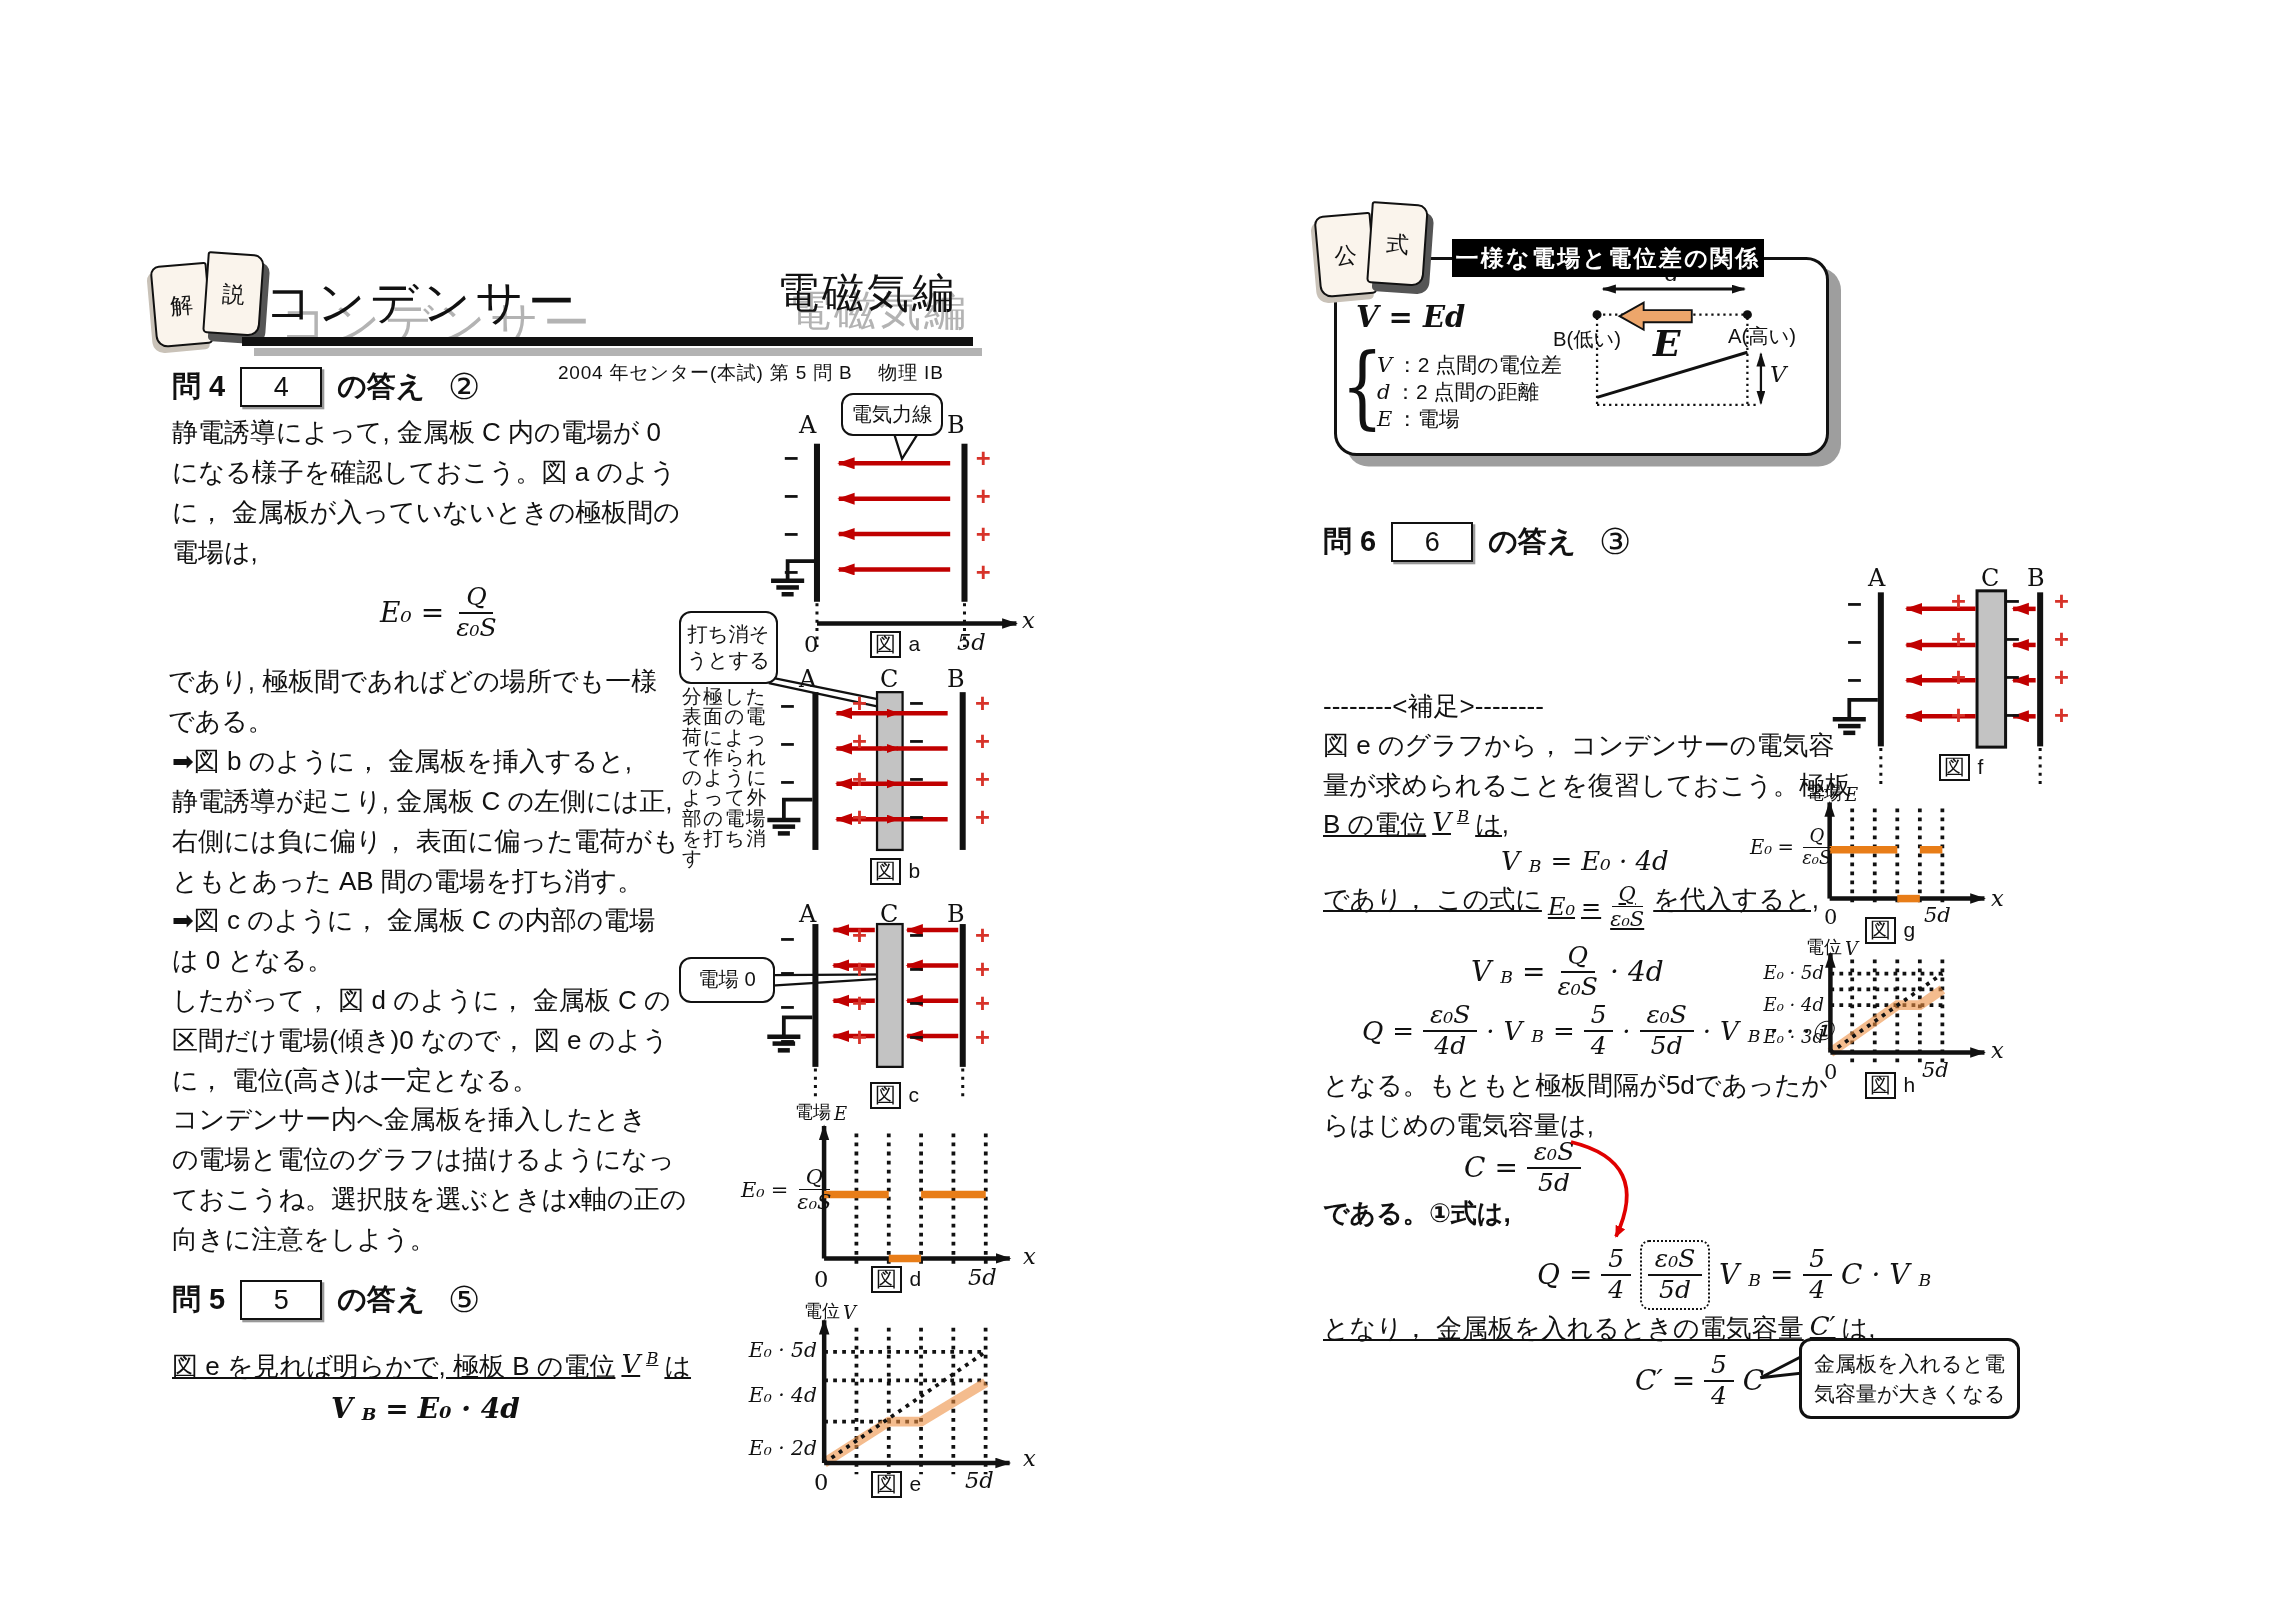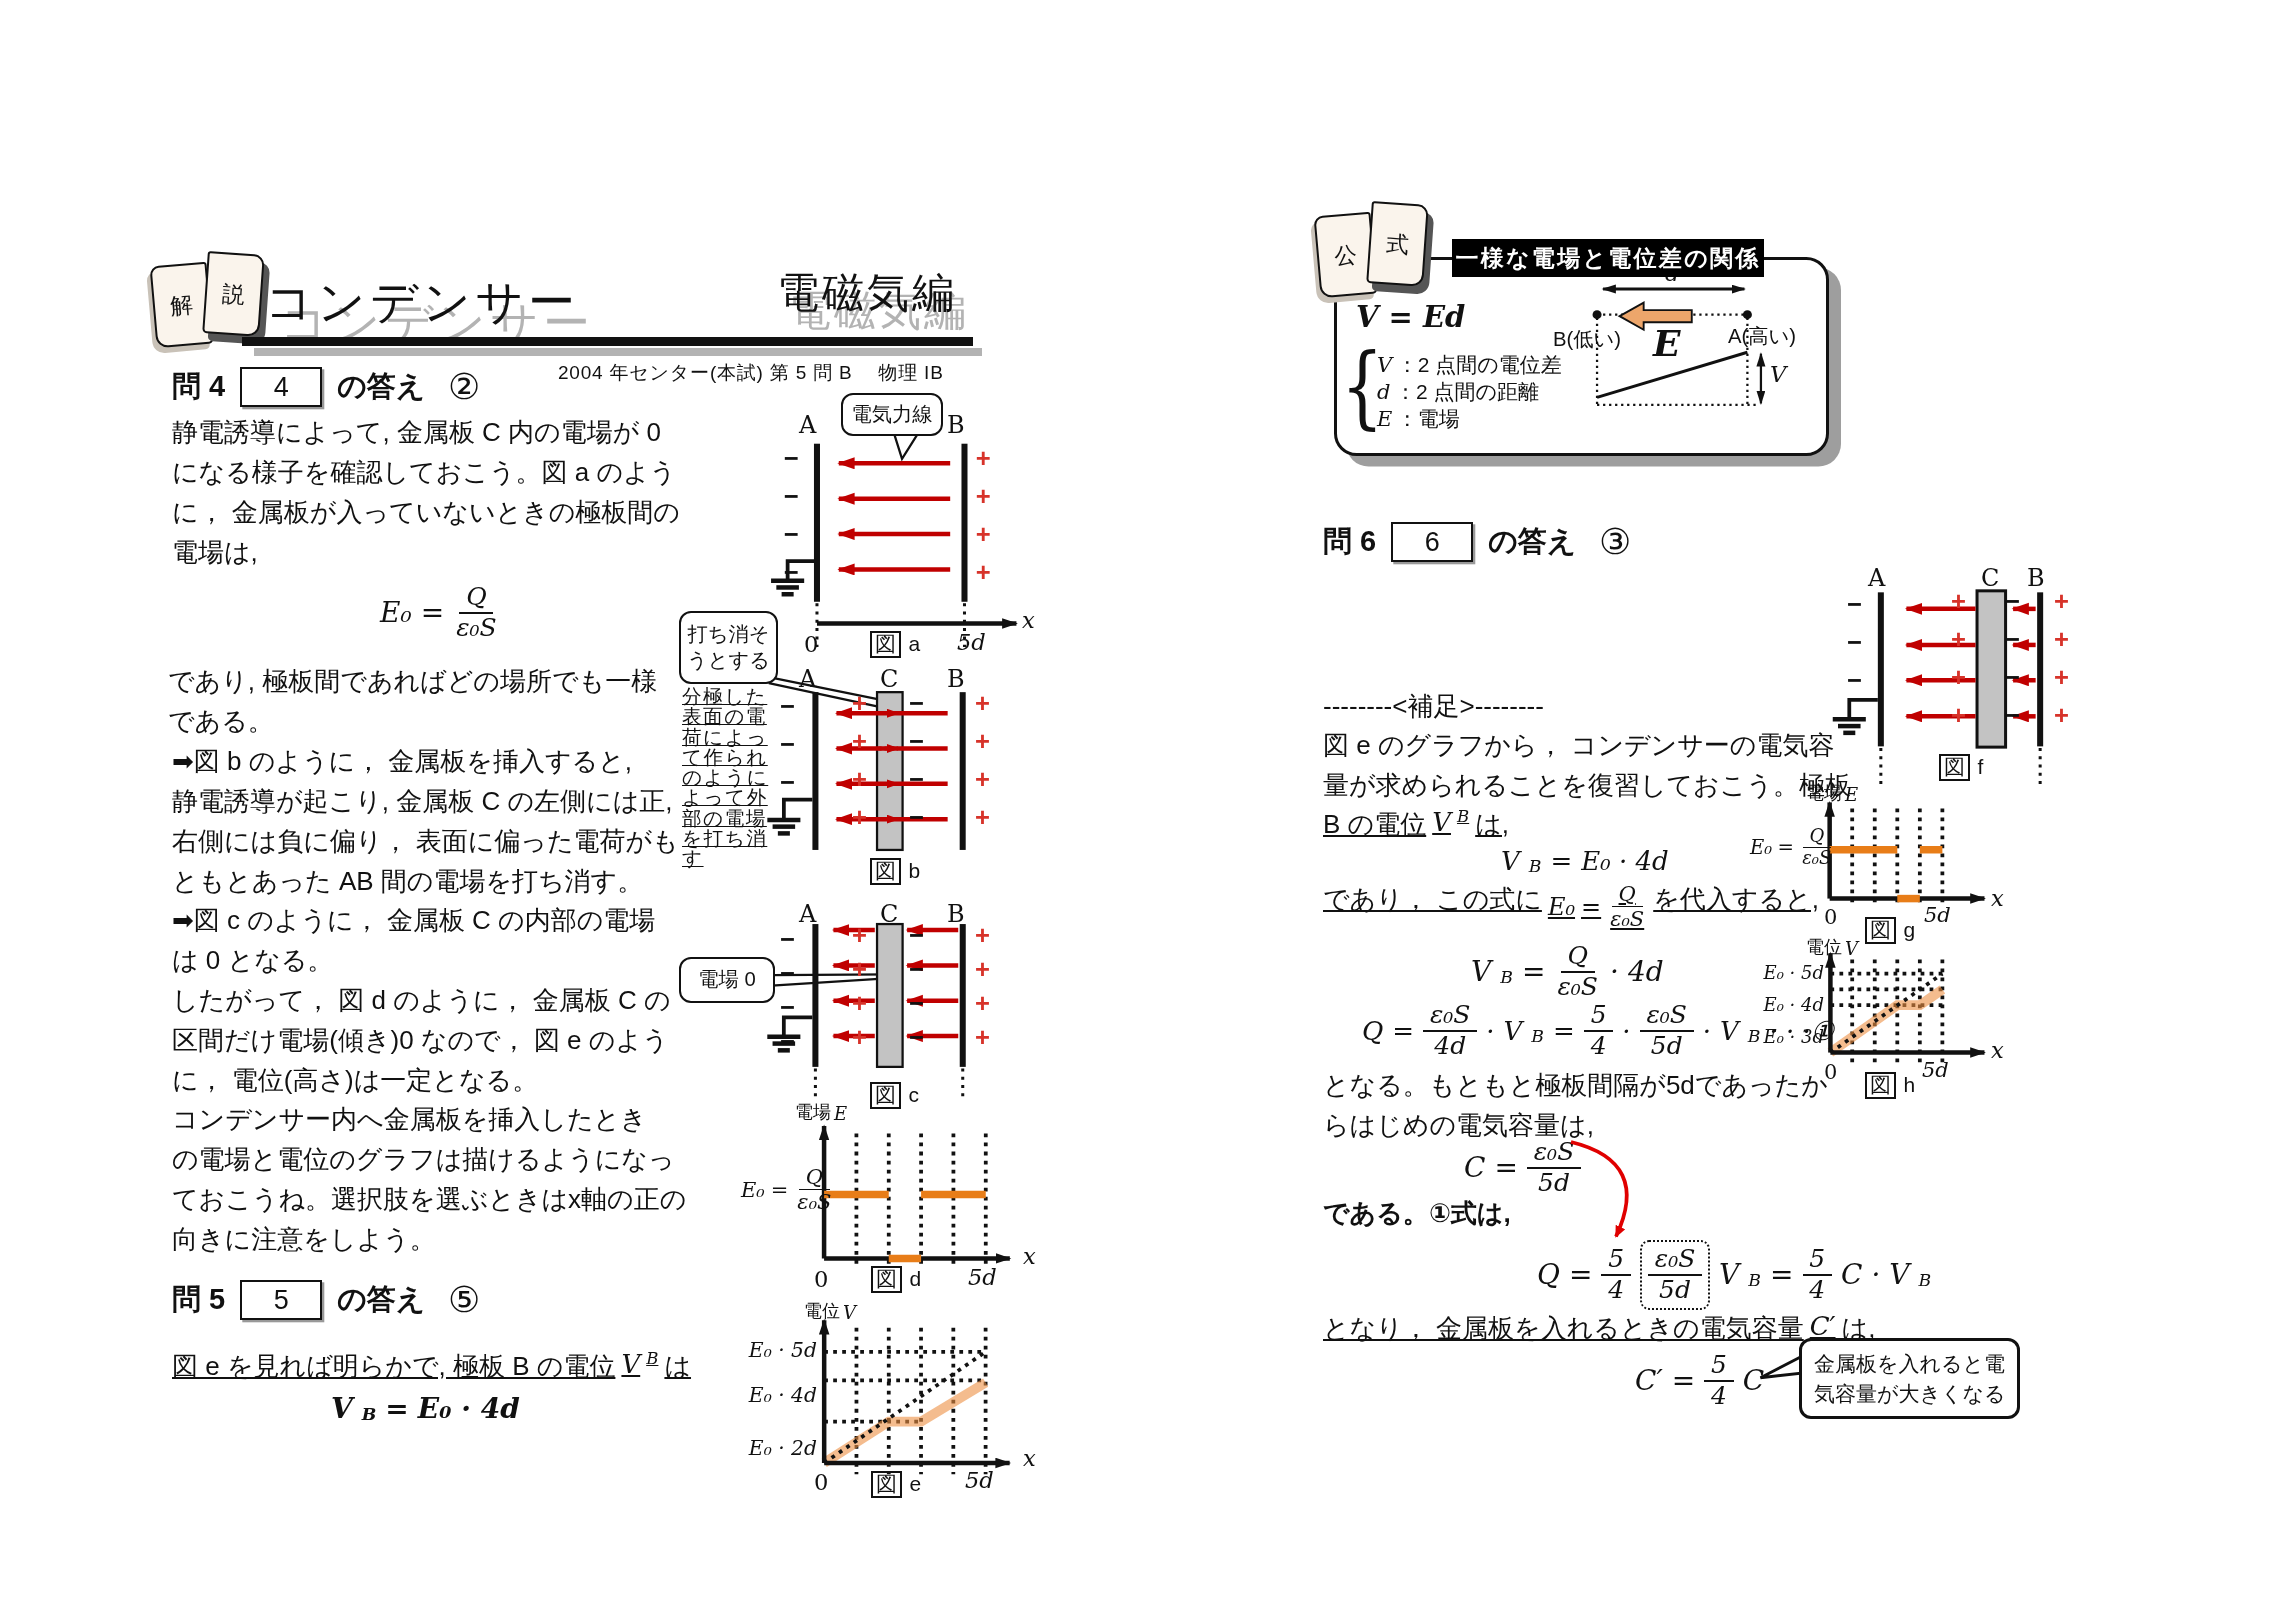--- a/index.html
+++ b/index.html
@@ -232,21 +232,21 @@
     <line x1="268" y1="281" x2="294" y2="281" stroke="#c00000" stroke-width="5" stroke-dasharray="4 4" marker-end="url(#rb2)"></line>
     <path d="M180,255 L142,255 L142,282" fill="none" stroke="#111" stroke-width="5"></path>
     <line x1="120" y1="282" x2="164" y2="282" stroke="#111" stroke-width="6"></line>
     <line x1="127" y1="291" x2="157" y2="291" stroke="#111" stroke-width="6"></line>
     <line x1="134" y1="300" x2="150" y2="300" stroke="#111" stroke-width="6"></line>
   </svg>
   <div class="abs callout" style="left:679px;top:611px;width:95px;height:69px;">
     <span>打ち消そ</span>
     <span>うとする</span>
   </div>
-  <div class="abs note" style="left:682px;top:686px;width:90px;text-decoration:underline;">
+  <div class="abs note" style="left:682px;top:686px;width:90px;">
     <div>分極した</div>
     <div>表面の電</div>
     <div>荷によっ</div>
     <div>て作られ</div>
     <div>のように</div>
     <div>よって外</div>
     <div>部の電場</div>
     <div>を打ち消</div>
     <div>す</div>
   </div>

